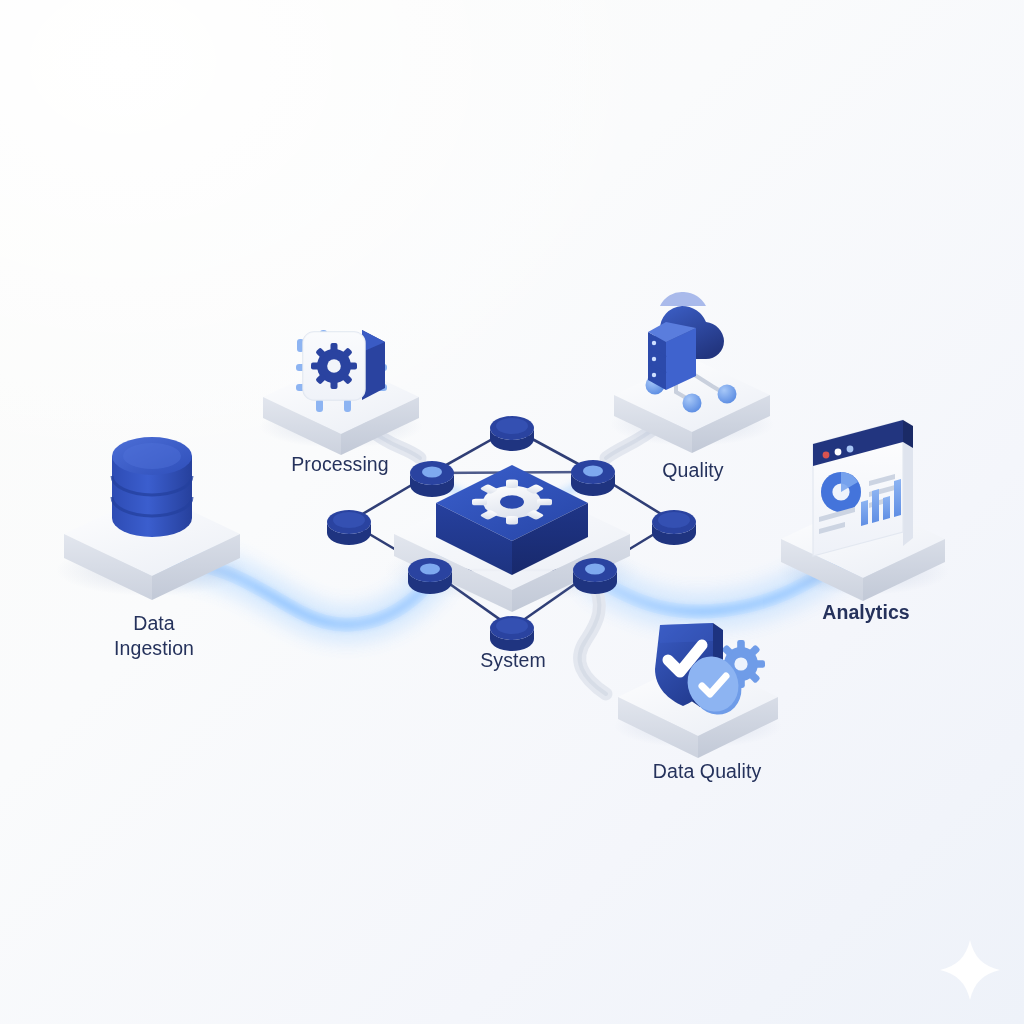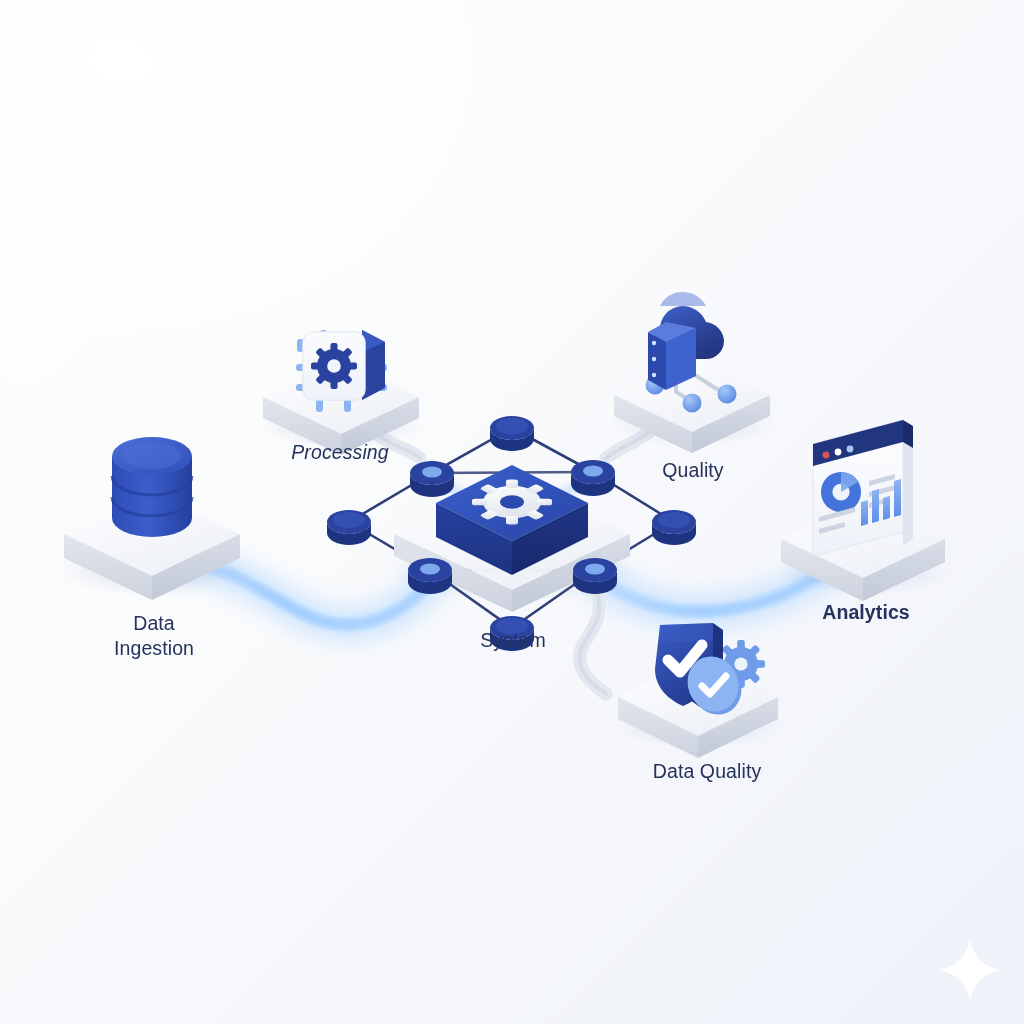--- a/index.html
+++ b/index.html
@@ -443,20 +443,20 @@
     </g>
 
     <g class="spark">
       <path d="M970,940 C974,957 983,966 1000,970 C983,974 974,983 970,1000 C966,983 957,974 940,970 C957,966 966,957 970,940 Z" fill="#ffffff" opacity=".95"></path>
     </g>
   </svg>
 
   <div class="labels">
     <div class="lbl" style="left:154px;top:611px;">Data
 Ingestion</div>
-    <div class="lbl" style="left:340px;top:440px;font-style:italic;">Processing</div>
+    <div class="lbl" style="left:340px;top:452px;">Processing</div>
     <div class="lbl" style="left:693px;top:458px;">Quality</div>
     <div class="lbl" style="left:866px;top:600px;font-weight:bold;">Analytics</div>
     <div class="lbl" style="left:707px;top:759px;text-align:center;">Data Quality</div>
-    <div class="lbl" style="left:513px;top:628px;">System</div>
+    <div class="lbl" style="left:513px;top:648px;">System</div>
   </div>
 
 </div>
 
 </body></html>

